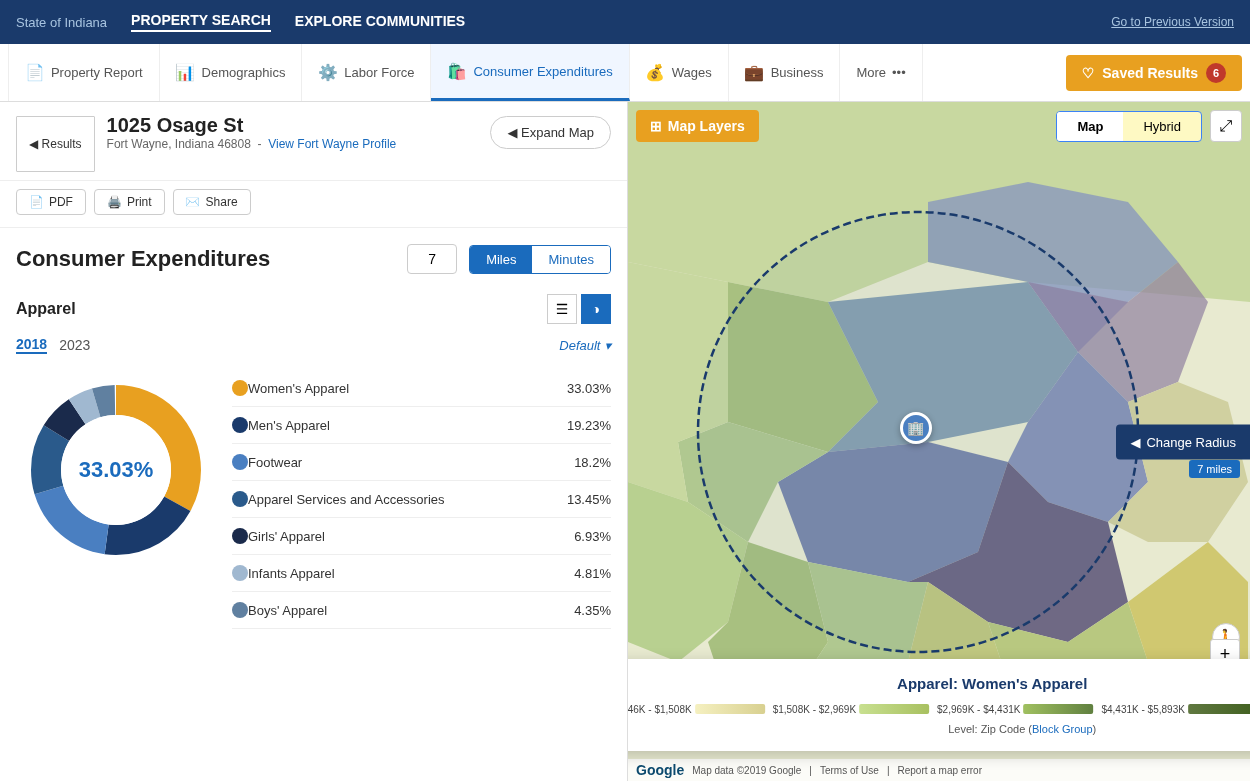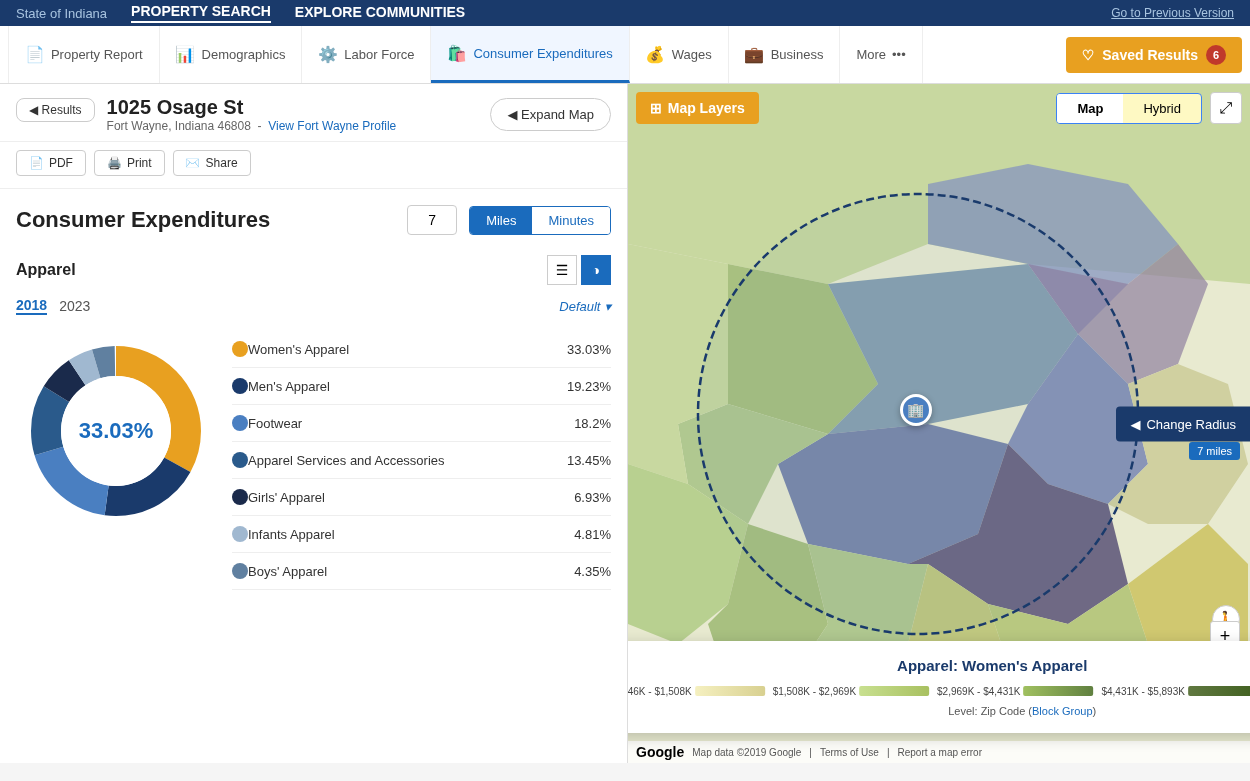--- a/index.html
+++ b/index.html
@@ -1,21 +1,21 @@
 <!DOCTYPE html>
 <html><head>
   <meta charset="utf-8">
   <style>
     * { box-sizing: border-box; margin: 0; padding: 0; }
     body { font-family: Arial, sans-serif; font-size: 13px; background: #f5f5f5; overflow: hidden; width: 1250px; height: 781px; }
 
     
     .top-nav {
       background: #1a3a6b;
-      height: 26px;
+      height: 44px;
       display: flex;
       align-items: center;
       padding: 0 16px;
       color: white;
     }
     .top-nav .state-name {
       font-size: 13px;
       color: #a8c4e0;
       margin-right: 24px;
     }
@@ -114,22 +114,22 @@
     .address-bar {
       display: flex;
       align-items: flex-start;
       padding: 12px 16px 8px;
       border-bottom: 1px solid #eee;
       gap: 12px;
     }
     .results-btn {
       background: white;
       border: 1px solid #ccc;
-      border-radius: 8px;
-      padding: 4px 12px;
+      border-radius: 1px;
+      padding: 20px 12px;
       cursor: pointer;
       font-size: 12px;
       color: #333;
       display: flex;
       align-items: center;
       gap: 4px;
       white-space: nowrap;
       margin-top: 2px;
     }
     .address-info { flex: 1; }
@@ -577,21 +577,21 @@
       font-size: 10px;
       color: #555;
       display: flex;
       align-items: center;
       gap: 8px;
       z-index: 10;
     }
     .google-logo {
       font-size: 14px;
       font-weight: bold;
-      color: #000000;
+      color: #0c4a6e;
     }
   </style>
 </head>
 <body>
 
 <div class="top-nav">
   <span class="state-name">State of Indiana</span>
   <a class="nav-link active">PROPERTY SEARCH</a>
   <a class="nav-link">EXPLORE COMMUNITIES</a>
   <div class="spacer"></div>

